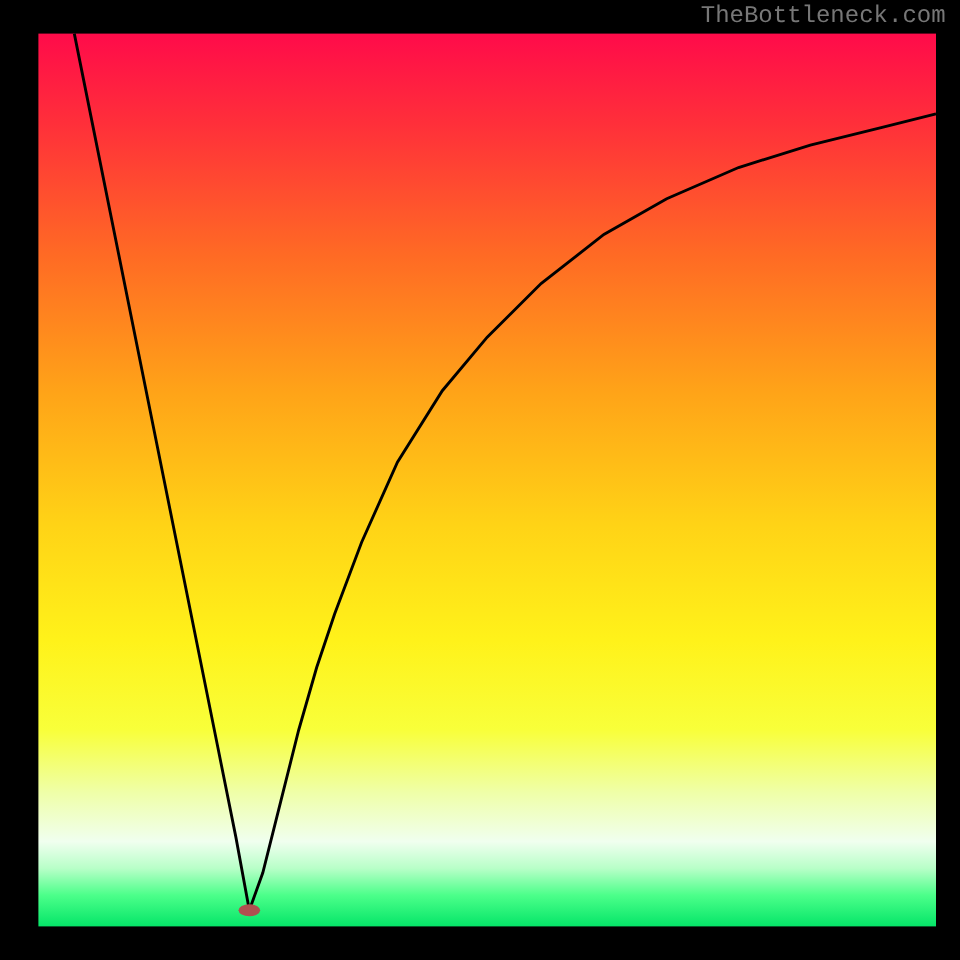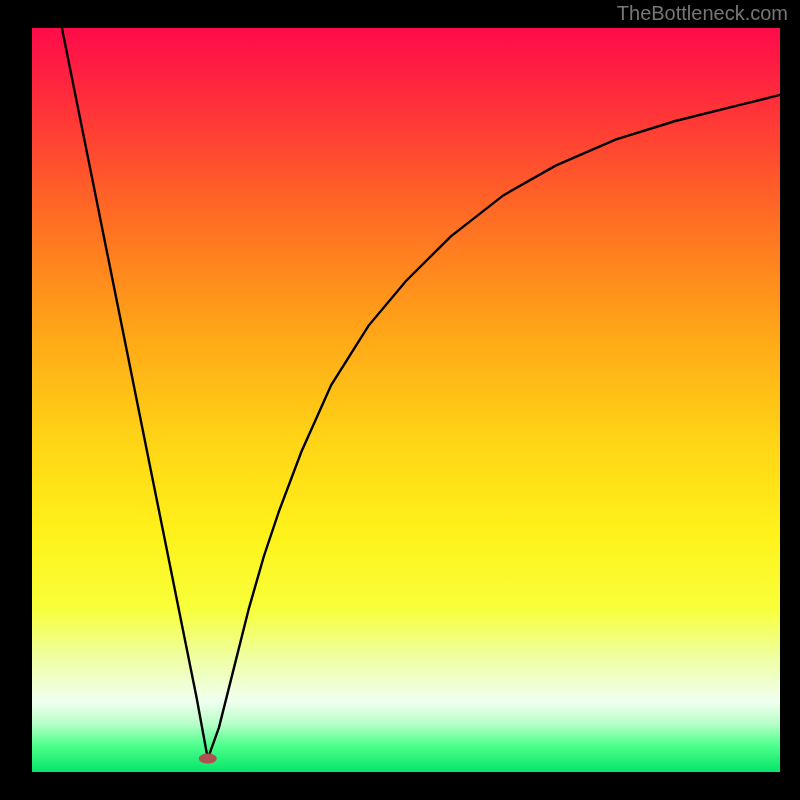--- a/index.html
+++ b/index.html
@@ -15,21 +15,21 @@
     width: 800px;
     height: 800px;
     background: #000;
   }
   .watermark {
     position: absolute;
     top: 2px;
     right: 12px;
     color: #777;
     font-size: 20px;
-    font-family: Liberation Sans, sans-serif;
+    font-family: Liberation Mono, monospace;
     z-index: 10;
     text-align: center;
   }
   svg {
     display: block;
   }
 </style>
 </head>
 <body>
 

